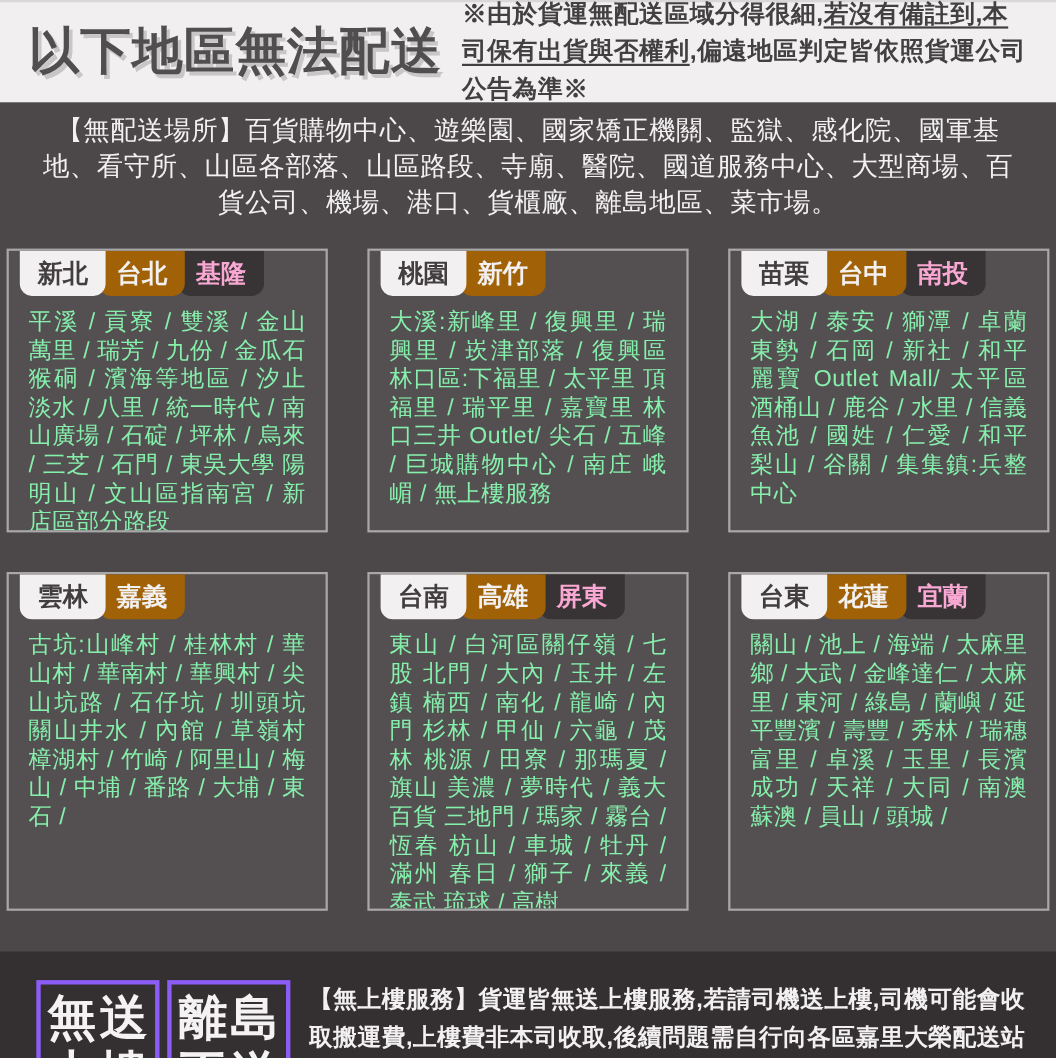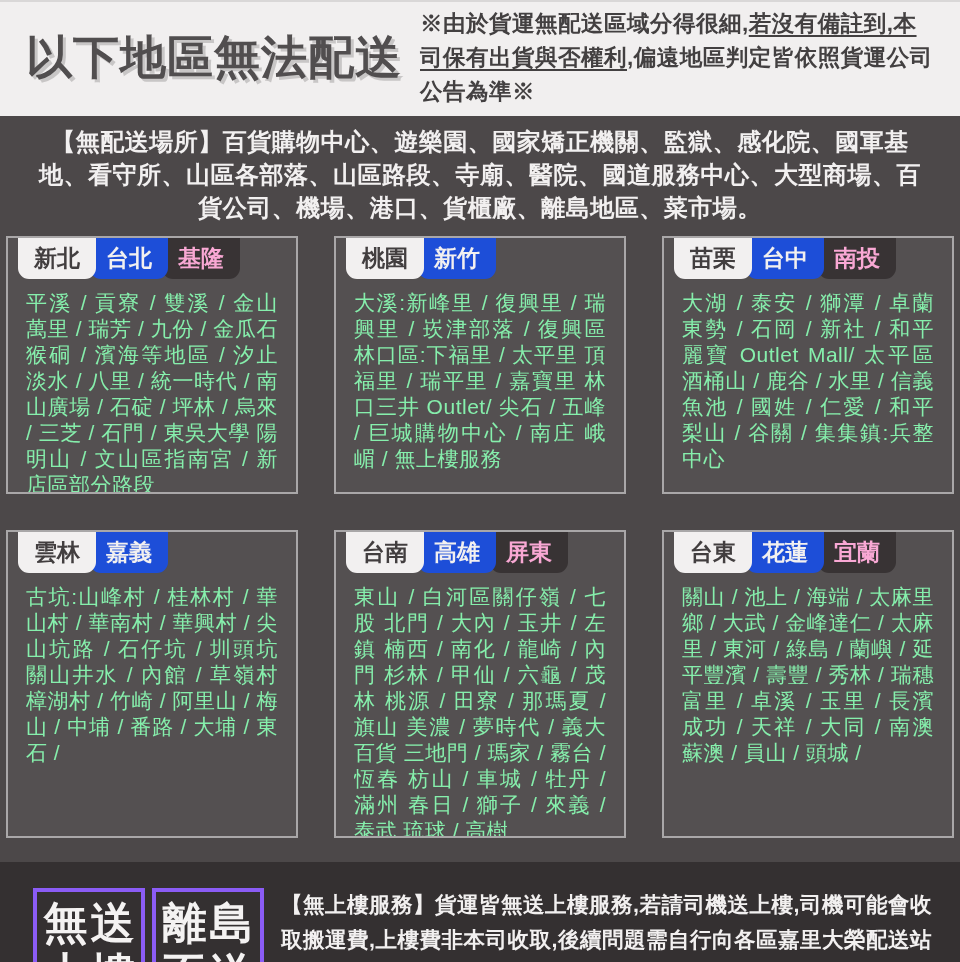--- a/index.html
+++ b/index.html
@@ -1,44 +1,44 @@
 <!DOCTYPE html>
 <html><head>
 <meta charset="utf-8">
 <style>
   html,body{margin:0;padding:0;width:960px;height:962px;overflow:hidden;
     font-family:"Liberation Sans",sans-serif;}
   .page{width:960px;height:962px;display:flex;flex-direction:column;background:#4c4849;}
 
   
-  .header{background:#f1efef;height:116px;display:flex;align-items:center;
+  .header{background:#f1efef;height:93px;display:flex;align-items:center;
     padding:0 26px;box-sizing:border-box;flex:0 0 auto;box-shadow:0 2px 0 #d9d7d7 inset;}
   .title{font-size:46px;font-weight:900;color:#514e4f;letter-spacing:1px;
     text-shadow:3px 3px 0 #c8c6c6;white-space:nowrap;}
   .header-note{margin-left:18px;font-size:22.5px;font-weight:bold;color:#434041;
     line-height:34px;letter-spacing:0.5px;}
   .header-note .u{text-decoration:underline;text-underline-offset:4px;
     text-decoration-thickness:2px;}
 
   
   .band{padding:9px 30px 6px;text-align:center;color:#f2f0f0;font-size:24px;
-    font-weight:bold;line-height:33px;letter-spacing:0.5px;flex:0 0 auto;}
+    font-weight:normal;line-height:33px;letter-spacing:0.5px;flex:0 0 auto;}
 
   
   .grid{display:grid;grid-template-columns:repeat(3,292px);grid-template-rows:258px 308px;
-    column-gap:12px;row-gap:11px;padding:6px 0 24px;margin:0 auto;flex:0 0 auto;gap:36px;}
+    column-gap:12px;row-gap:11px;padding:6px 0 24px;margin:13px auto;flex:0 0 auto;gap:36px;}
   .box{border:2px solid #a9a7a8;background:#545051;box-sizing:border-box;overflow:hidden;}
   .tabs{display:flex;margin-left:10px;}
   .tab{position:relative;height:41px;line-height:40px;padding:0 16px;font-size:23px;
     font-weight:bold;border-radius:0 0 11px 11px;margin-right:-6px;white-space:nowrap;}
   .tabs .tab:nth-child(1){z-index:3;}
   .tabs .tab:nth-child(2){z-index:2;}
   .tabs .tab:nth-child(3){z-index:1;}
   .tab.light{background:#f2f0f0;color:#423e3f;}
-  .tab.medium{background:#1d4ed8;color:#f2f0f0;}
+  .tab.medium{background:#a16207;color:#f2f0f0;}
   .tab.dark{background:#383334;color:#f9a8d4;}
   .areas{margin:11px 18px 0;color:#86efac;font-size:21px;font-weight:normal;
     line-height:26px;text-align:justify;letter-spacing:0.5px;overflow:hidden;}
 
   
   .footer{flex:1;background:#343031;display:flex;align-items:flex-start;
     padding:26px 28px 0 33px;box-sizing:border-box;}
   .stamps{display:flex;gap:7px;flex:0 0 auto;}
   .stamp{width:104px;height:112px;border:4px solid #8b5cf6;display:flex;
     flex-direction:column;align-items:center;justify-content:center;

